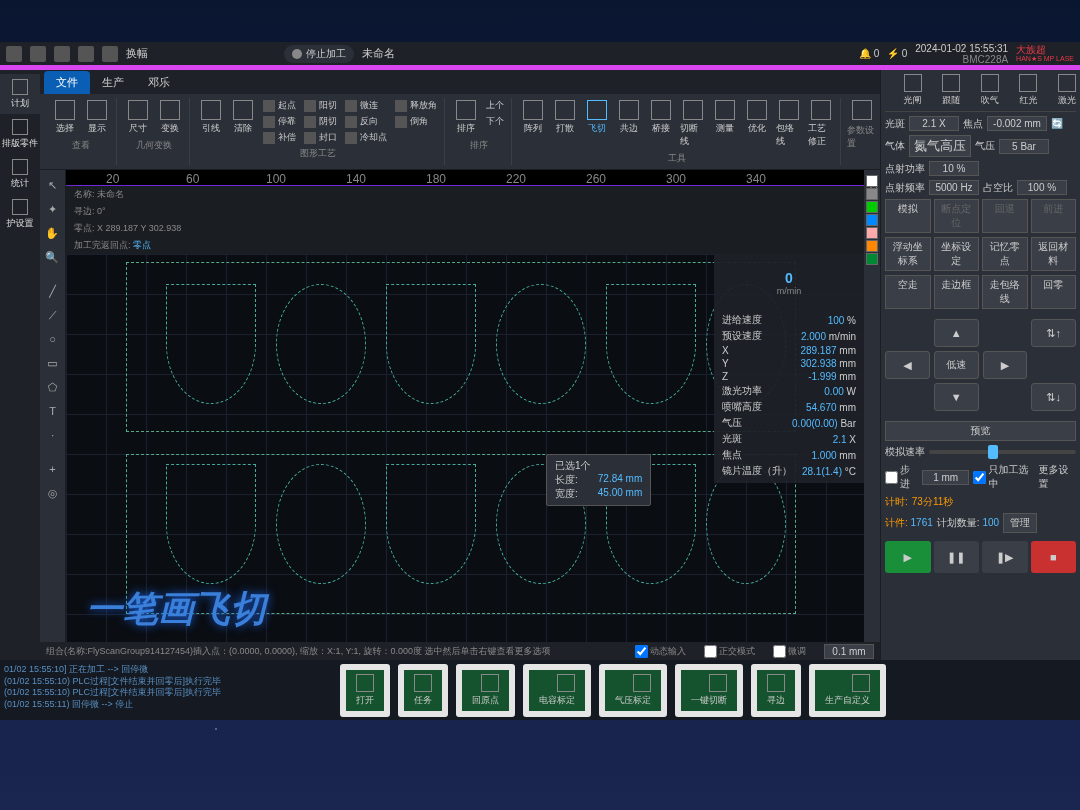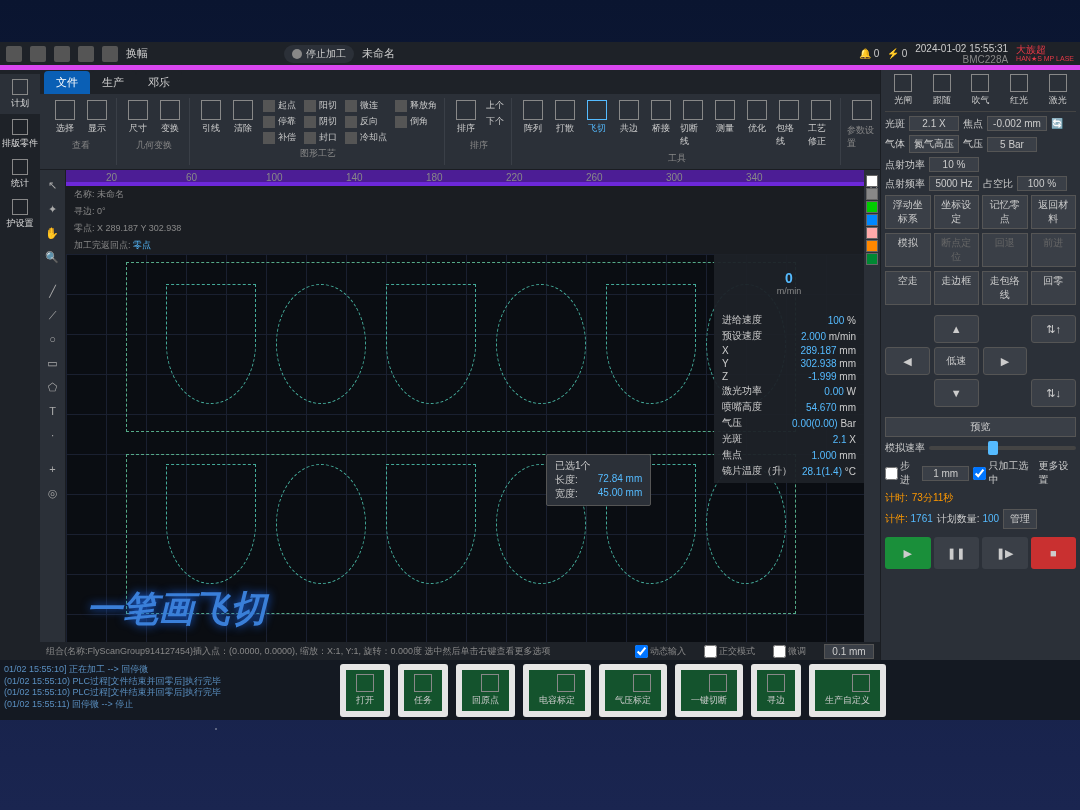--- a/index.html
+++ b/index.html
@@ -29,21 +29,21 @@
 .ribbon-btn-lg{width:30px;display:flex;flex-direction:column;align-items:center;gap:2px;padding:2px;font-size:9px;cursor:pointer}
 .ribbon-btn-lg .ico{width:20px;height:20px;border:1px solid #888}
 .ribbon-btn-sm{display:flex;align-items:center;gap:3px;padding:1px 3px;font-size:9px;cursor:pointer;white-space:nowrap}
 .ribbon-btn-sm .ico{width:12px;height:12px;background:#555}
 .ribbon-col{display:flex;flex-direction:column;gap:1px}
 .ribbon-label{font-size:9px;color:#888;margin-top:2px}
 .canvas-area{flex:1;display:flex;min-height:0}
 .tool-rail{width:26px;background:#2b3038;display:flex;flex-direction:column;padding-top:4px;gap:2px;border-right:1px solid #1a1d22}
 .tool-btn{width:22px;height:22px;margin:0 auto;display:flex;align-items:center;justify-content:center;cursor:pointer;color:#aaa}
 .canvas-wrap{flex:1;display:flex;flex-direction:column;position:relative;background:#1a1d22}
-.ruler-h{height:16px;background:#4c1d95;border-bottom:4px solid #6d28d9;position:relative;font-size:10px;color:#888}
+.ruler-h{height:16px;background:#000000;border-bottom:1px solid #6d28d9;position:relative;font-size:12px;color:#888}
 .ruler-h span{position:absolute;top:2px}
 .info-bar{padding:2px 8px;font-size:9px;color:#888;background:#1a1d22;display:flex;gap:12px}
 .canvas{flex:1;background:#0a0d12;position:relative;background-image:linear-gradient(#1a2030 1px,transparent 1px),linear-gradient(90deg,#1a2030 1px,transparent 1px);background-size:40px 40px}
 .dash-shape{position:absolute;border:1px dashed #4a9}
 .nest-rect{position:absolute;border:1px dashed #5a8;top:8px;left:60px;width:670px;height:170px}
 .nest-rect2{position:absolute;border:1px dashed #5a8;top:200px;left:60px;width:670px;height:160px}
 .watermark{position:absolute;bottom:8px;left:20px;font-size:36px;font-weight:bold;color:#3a7fd9;font-style:italic;text-shadow:0 0 10px #1a5fd9}
 .selection-tooltip{position:absolute;top:200px;left:480px;background:#2b3038;border:1px solid #555;padding:4px 8px;font-size:10px;color:#ccc;border-radius:2px}
 .selection-tooltip .row{display:flex;justify-content:space-between;gap:20px}
 .selection-tooltip .val{color:#5bf}
@@ -52,25 +52,25 @@
 .gauge-val{color:#5bf;font-size:14px;font-weight:bold}
 .fp-row{display:flex;justify-content:space-between;padding:1px 4px;align-items:center}
 .fp-row .val{color:#5bf}
 .color-rail{width:16px;background:#2b3038;display:flex;flex-direction:column;padding-top:4px;gap:1px;align-items:center}
 .color-sw{width:12px;height:12px;border:1px solid #666}
 .status-bar{height:18px;background:#1e2228;display:flex;align-items:center;padding:0 6px;font-size:9px;color:#888;gap:8px}
 .status-bar .right{margin-left:auto;display:flex;gap:18px;align-items:center}
 .chk{display:flex;align-items:center;gap:2px}
 .right-panel{width:200px;background:#2b3038;display:flex;flex-direction:column;padding:4px;gap:4px;border-left:1px solid #1a1d22;overflow:hidden}
 .rp-top{display:flex;gap:2px;border-bottom:1px solid #444;padding-bottom:4px}
-.rp-top-btn{flex:1;display:flex;flex-direction:column;align-items:center;font-size:9px;gap:2px;cursor:pointer}
+.rp-top-btn{flex:1;display:flex;flex-direction:column;align-items:flex-end;font-size:9px;gap:2px;cursor:pointer}
 .rp-top-btn .ico{width:18px;height:18px;border:1px solid #888}
 .rp-row{display:flex;align-items:center;gap:4px;font-size:10px}
 .rp-input{background:#3a3f47;border:1px solid #555;color:#ccc;padding:1px 4px;width:50px;font-size:10px;text-align:center}
-.rp-sel{background:#3a3f47;border:1px solid #555;color:#ccc;padding:1px 4px;font-size:10px}
+.rp-sel{background:#3a3f47;border:1px solid #555;color:#ccc;padding:1px 4px;font-size:13px}
 .rp-btn{background:#3a3f47;border:1px solid #555;color:#ccc;padding:2px 6px;font-size:10px;text-align:center;cursor:pointer;flex:1}
 .btn-row{display:flex;gap:3px}
 .jog{display:grid;grid-template-columns:1fr 1fr 1fr 1fr;gap:4px;margin:6px 0}
 .jog-btn{background:#3a3f47;border:1px solid #555;height:28px;display:flex;align-items:center;justify-content:center;cursor:pointer;border-radius:3px}
 .transport{display:flex;gap:3px;margin-top:4px}
 .transport-btn{flex:1;height:32px;display:flex;align-items:center;justify-content:center;border-radius:3px;cursor:pointer}
 .play{background:#1a8f3a}
 .pause,.step{background:#3a3f47}
 .stop{background:#c93030}
 .log-area{position:absolute;top:660px;left:0;width:1080px;height:60px;background:rgba(20,24,30,0.9);display:flex;font-size:9px}
@@ -498,30 +498,30 @@
           <span>点射功率</span>
           <span class="rp-input">10 %</span>
         </div>
       <div class="rp-row">
           <span>点射频率</span>
           <span class="rp-input">5000 Hz</span>
           <span>占空比</span>
           <span class="rp-input">100 %</span>
         </div>
       <div class="btn-row">
+        <div class="rp-btn">模拟</div>
+        <div class="rp-btn" style="color:#666">断点定位</div>
+        <div class="rp-btn" style="color:#666">回退</div>
+        <div class="rp-btn" style="color:#666">前进</div>
+      </div>
+      <div class="btn-row">
         <div class="rp-btn">浮动坐标系</div>
         <div class="rp-btn">坐标设定</div>
         <div class="rp-btn">记忆零点</div>
         <div class="rp-btn">返回材料</div>
-      </div>
-      <div class="btn-row">
-        <div class="rp-btn">模拟</div>
-        <div class="rp-btn" style="color:#666">断点定位</div>
-        <div class="rp-btn" style="color:#666">回退</div>
-        <div class="rp-btn" style="color:#666">前进</div>
       </div>
       <div class="btn-row">
         <div class="rp-btn">空走</div>
         <div class="rp-btn">走边框</div>
         <div class="rp-btn">走包络线</div>
         <div class="rp-btn">回零</div>
       </div>
 
       <div class="jog">
         <div></div>

